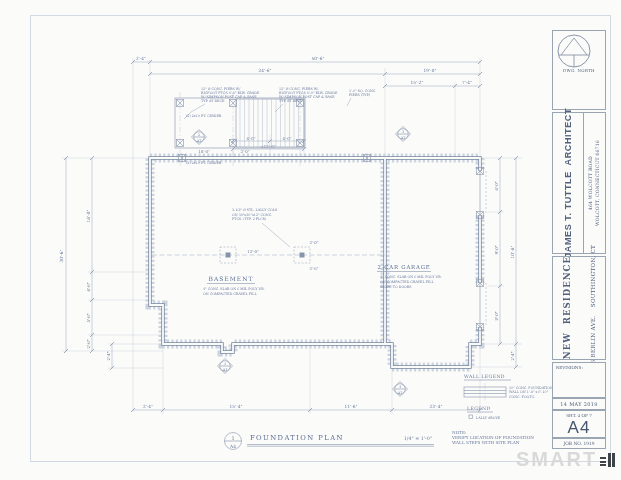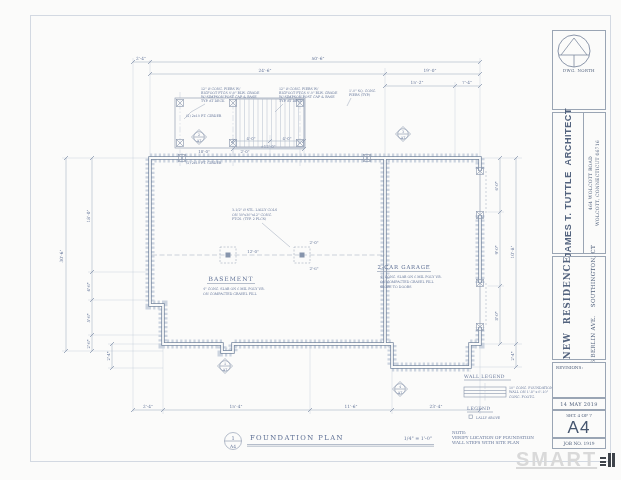--- a/index.html
+++ b/index.html
@@ -45,21 +45,21 @@
   .smalllab{font-size:4.2px;padding:2px 0 0 3px;}
   .ctr{display:flex;align-items:center;justify-content:center;height:100%;}
   .datebox{font-size:5px;letter-spacing:.3px;}
   .shtof{font-size:4.2px;text-align:center;padding-top:2px;}
   .bigA4{font-family:"Liberation Sans", sans-serif;font-size:17px;font-weight:400;
          text-align:center;letter-spacing:1px;color:#46566f;}
   .jobno{font-size:4.4px;}
   
   .wm{position:absolute;left:516px;top:449px;display:flex;align-items:flex-end;gap:3px;}
   .wm-text{font-family:"Liberation Sans", sans-serif;font-weight:700;font-size:20px;
-           color:#d9d9d9;letter-spacing:2px;line-height:1;text-decoration:underline;}
+           color:#d9d9d9;letter-spacing:2px;line-height:1;}
   .wm-bars{display:flex;align-items:flex-end;gap:2px;padding-bottom:2px;}
   .wm-bar1{width:6px;height:10px;background:repeating-linear-gradient(#3f444b 0 2px,#fff 2px 3.5px);}
   .wm-bar2{width:7px;height:14px;background:linear-gradient(90deg,#3f444b 0 2.5px,#fff 2.5px 4px,#3f444b 4px);}
 </style>
 </head>
 <body>
 
 <div class="page">
   <div class="sheet-border"></div>
 

